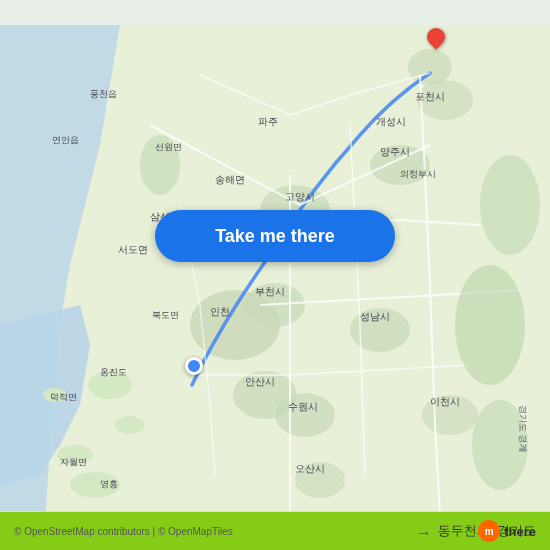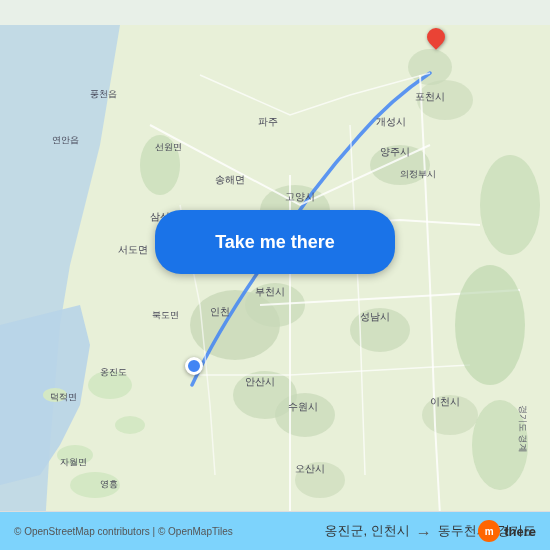--- a/index.html
+++ b/index.html
@@ -19,42 +19,42 @@
       top: 0; left: 0;
       width: 100%; height: 100%;
     }
 
     
     #take-me-there-btn {
       position: absolute;
       top: 210px;
       left: 155px;
       width: 240px;
-      height: 64px;
+      height: 52px;
       background-color: #1a73e8;
       color: white;
       border: none;
       border-radius: 26px;
       font-size: 18px;
       font-weight: 600;
       cursor: pointer;
       display: flex;
       align-items: center;
       justify-content: center;
       box-shadow: 0 2px 8px rgba(0,0,0,0.3);
       z-index: 10;
     }
 
     
     #bottom-bar {
       position: absolute;
       bottom: 0;
       left: 0;
       width: 100%;
-      background: #7dd3fc;
+      background: #84cc16;
       padding: 10px 14px;
       display: flex;
       align-items: center;
       justify-content: space-between;
       z-index: 10;
       border-top: 1px solid #ddd;
     }
 
     #attribution {
       font-size: 10px;
@@ -222,21 +222,20 @@
 
   <div id="dest-marker">
     <div id="dest-marker-inner"></div>
   </div>
 
   <button id="take-me-there-btn">Take me there</button>
 
   <div id="bottom-bar">
     <div id="attribution">© OpenStreetMap contributors | © OpenMapTiles</div>
     <div id="route-info">
-      <span>옹진군, 인천시</span>
       <span id="route-arrow">→</span>
       <span>동두천시, 경기도</span>
     </div>
     <div id="moovit-logo">
       <div id="moovit-icon">m</div>
       <span>there</span>
     </div>
   </div>
 
 </div>

